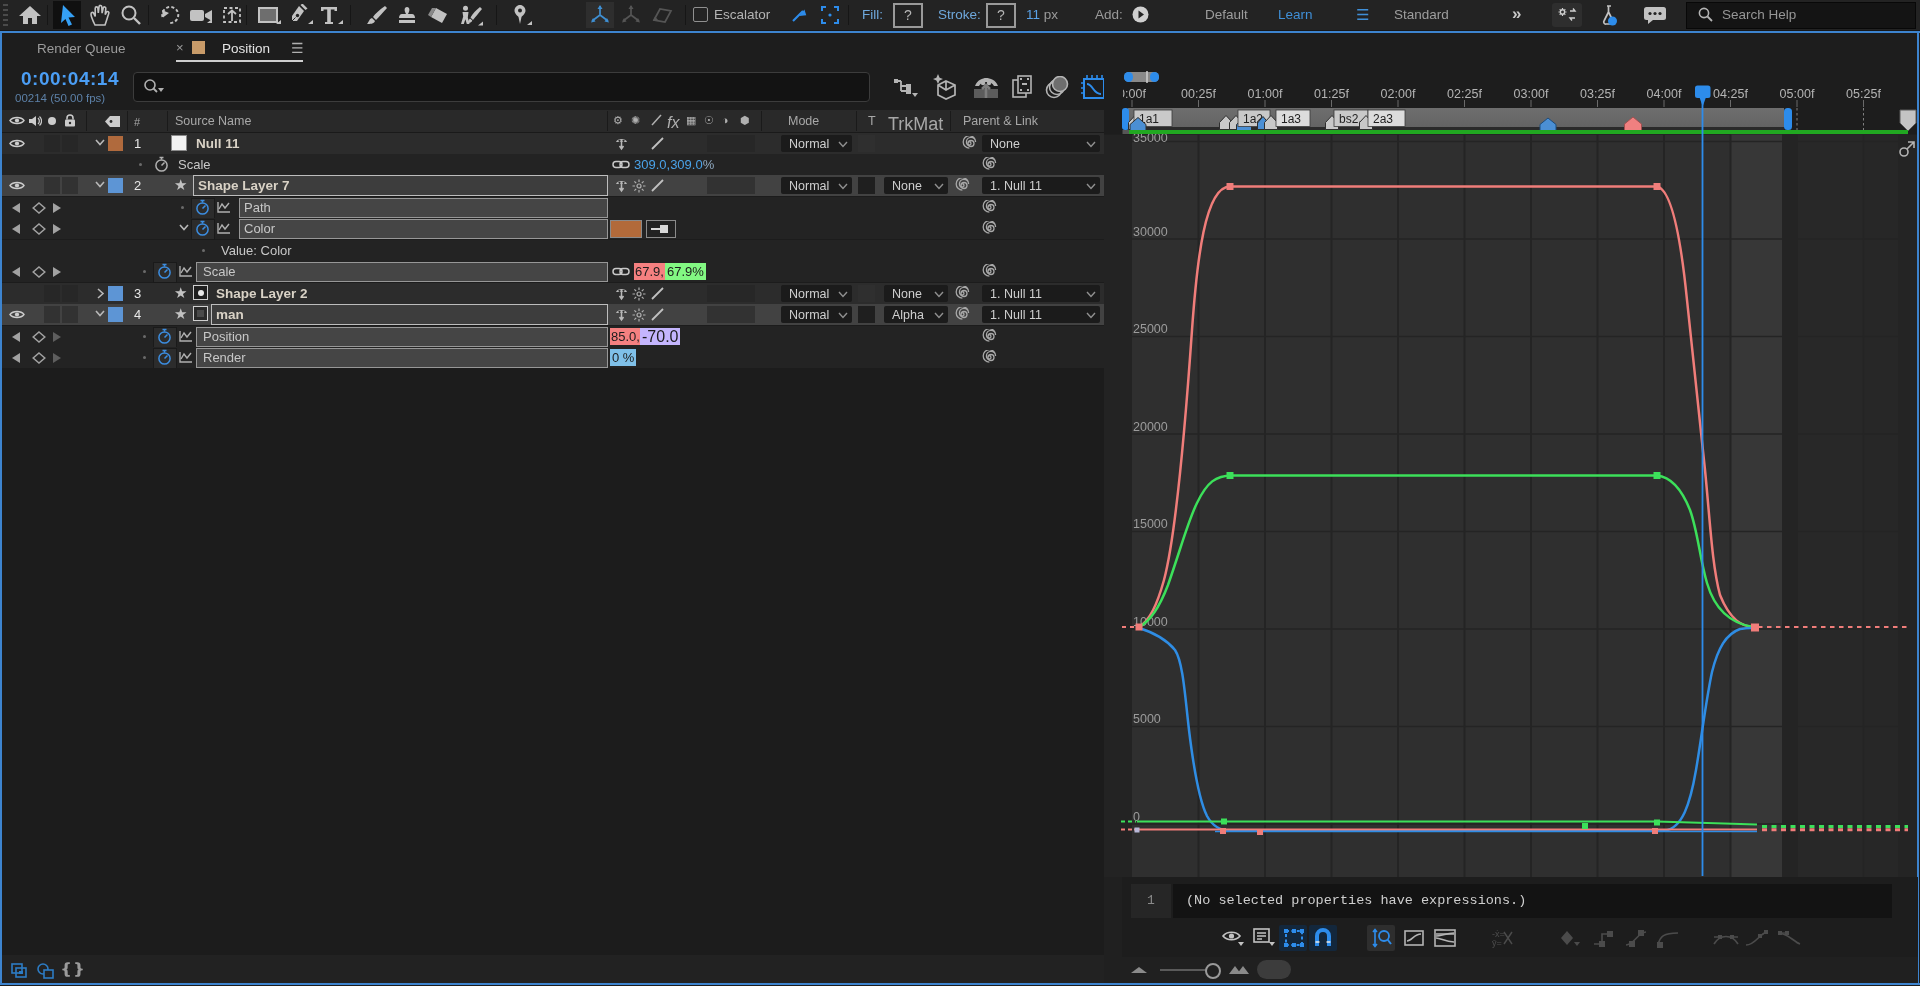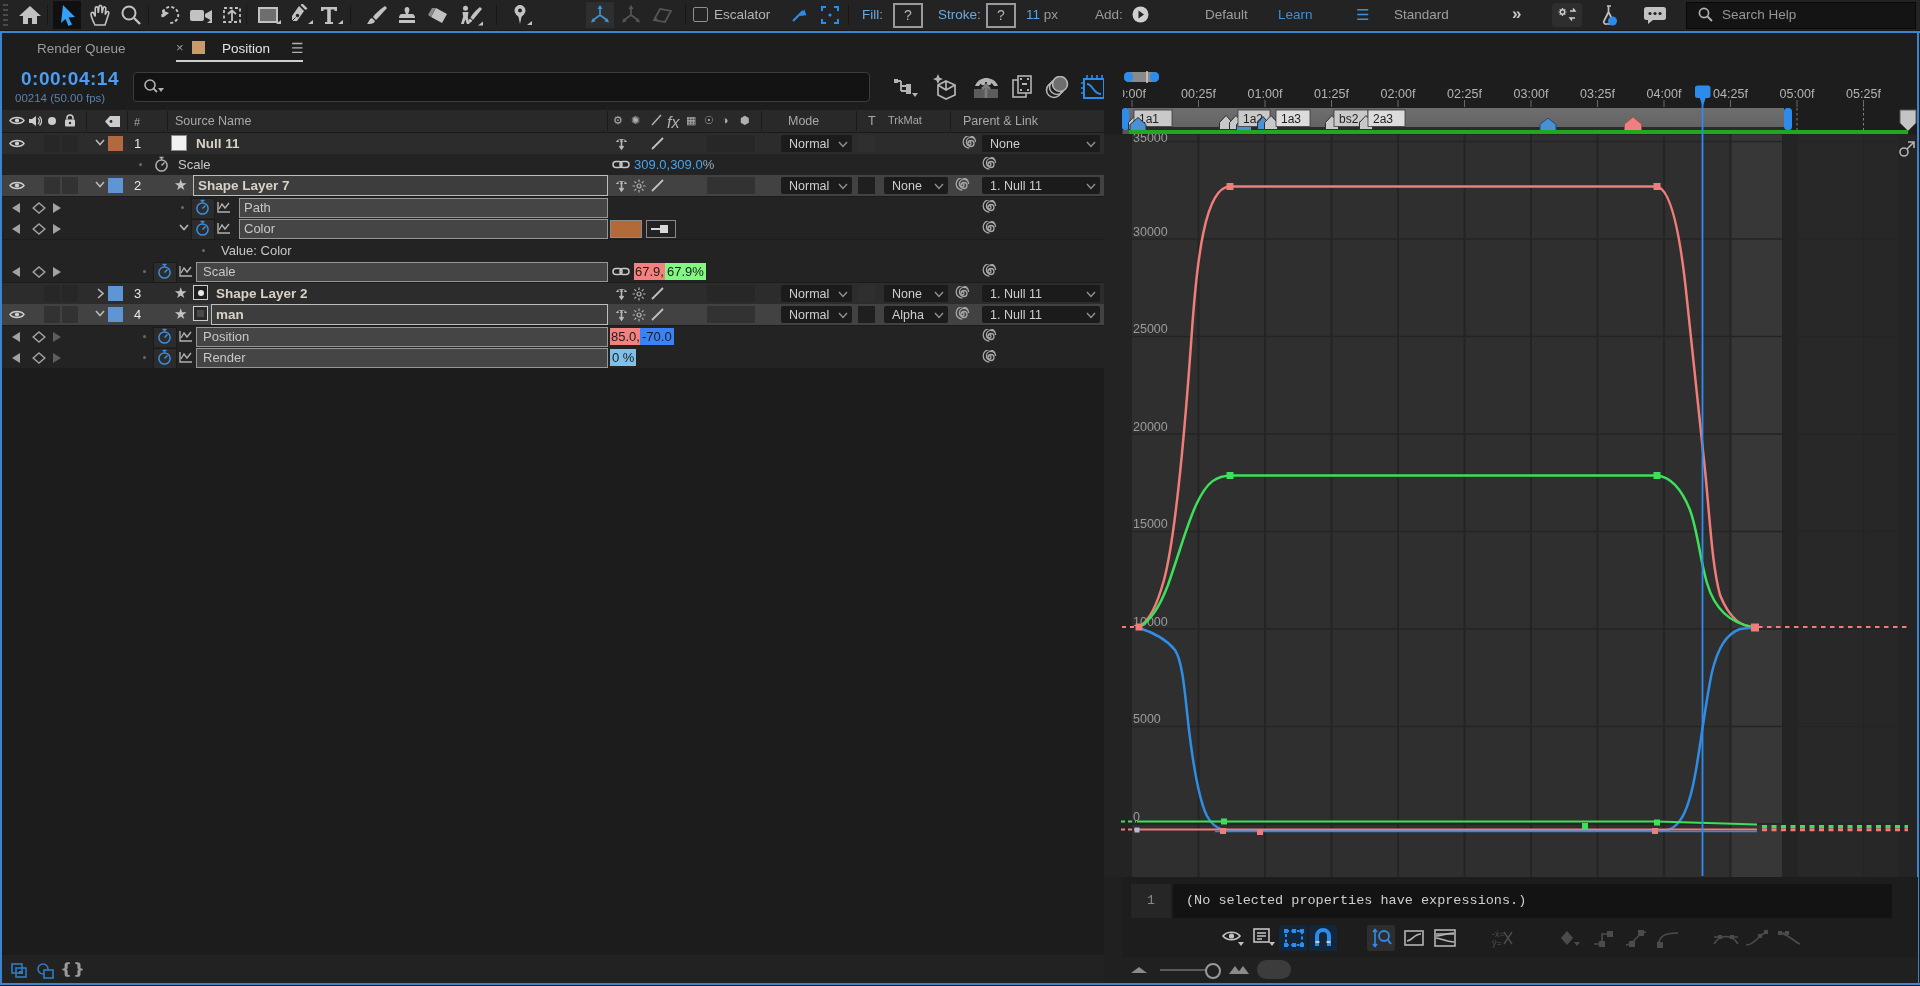--- a/index.html
+++ b/index.html
@@ -308,21 +308,21 @@
 <div class="a txt" style="left:175px;top:114px;color:#a8a8a8;font-size:12.5px;">Source Name</div>
 <div class="a" style="left:86px;top:111px;width:1px;height:20px;background:#1a1a1a;"></div>
 <div class="a" style="left:127px;top:111px;width:1px;height:20px;background:#1a1a1a;"></div>
 <div class="a" style="left:167px;top:111px;width:1px;height:20px;background:#1a1a1a;"></div>
 <div class="a" style="left:607px;top:111px;width:1px;height:20px;background:#1a1a1a;"></div>
 <div class="a" style="left:761px;top:111px;width:1px;height:20px;background:#1a1a1a;"></div>
 <div class="a" style="left:856px;top:111px;width:1px;height:20px;background:#1a1a1a;"></div>
 <div class="a" style="left:950px;top:111px;width:1px;height:20px;background:#1a1a1a;"></div>
 <div class="a txt" style="left:788px;top:114px;color:#a8a8a8;font-size:12.5px;">Mode</div>
 <div class="a txt" style="left:868px;top:114px;color:#a8a8a8;font-size:12.5px;">T</div>
-<div class="a txt" style="left:888px;top:114px;color:#a8a8a8;font-size:11px;">TrkMat</div>
+<div class="a txt" style="left:888px;top:114px;color:#a8a8a8;font-size:18px;">TrkMat</div>
 <div class="a txt" style="left:963px;top:114px;color:#a8a8a8;font-size:12.5px;">Parent &amp; Link</div>
 <div class="a" style="left:613px;top:114px;color:#b0b0b0;font-size:11px;font-family:'Liberation Sans';">⚙</div>
 <div class="a" style="left:631px;top:114px;color:#b0b0b0;font-size:11px;">✺</div>
 <div class="a" style="left:650px;top:113px;">
       <svg width="13" height="14">
         <path d="M2 12 L11 2" stroke="#b0b0b0" stroke-width="1.5"></path>
       </svg>
     </div>
 <div class="a" style="left:667px;top:114px;color:#b0b0b0;font-size:16px;font-style:italic;">fx</div>
 <div class="a" style="left:686px;top:114px;color:#b0b0b0;font-size:11px;">▦</div>
@@ -743,21 +743,21 @@
     </div>
 <div class="a" style="left:178px;top:329px;">
       <svg width="16" height="14" viewBox="0 0 16 14">
         <path d="M2 2 V12 H14" stroke="#b0b0b0" stroke-width="1.4" fill="none"></path>
         <path d="M3 9 L6 4 L9 8 L13 3" stroke="#b0b0b0" stroke-width="1.4" fill="none"></path>
       </svg>
     </div>
 <div class="a" style="left:196px;top:327px;width:410px;height:18px;border:1px solid #979797;background:#454545;"></div>
 <div class="a txt" style="left:203px;top:329px;">Position</div>
 <div class="a" style="left:610px;top:328px;height:17px;background:#f58080;color:#1c1c1c;font-size:13px;line-height:17px;padding:0 1px;">85.0,</div>
-<div class="a" style="left:640px;top:328px;height:17px;background:#3b82f6;color:#1c1c1c;font-size:13px;line-height:17px;padding:0 2px;">-70.0</div>
+<div class="a" style="left:640px;top:328px;height:17px;background:#c4b5fd;color:#1c1c1c;font-size:16px;line-height:17px;padding:0 2px;">-70.0</div>
 <div class="a" style="left:982px;top:329px;">
       <svg width="15" height="15" viewBox="0 0 15 15">
         <path d="M7.5 7.5 m0 -1.5 a1.5 1.5 0 1 1 -1.5 1.5 a3 3 0 1 1 3 3 a4.6 4.6 0 1 1 4.6 -4.6 a6.2 6.2 0 1 0 -6.2 6.2" fill="none" stroke="#a8a8a8" stroke-width="1.3"></path>
       </svg>
     </div>
 <div class="a" style="left:2px;top:347px;width:1102px;height:21px;background:#232323;border-bottom:1px solid #1c1c1c;"></div>
 <div class="a" style="left:8px;top:352px;">
       <svg width="56" height="12">
         <path d="M12 1 L4 6 L12 11 Z" fill="#a2a2a2"></path>
         <path d="M31 1 L36.8 6 L31 11 L25.2 6 Z" fill="none" stroke="#a2a2a2" stroke-width="1.5"></path>

